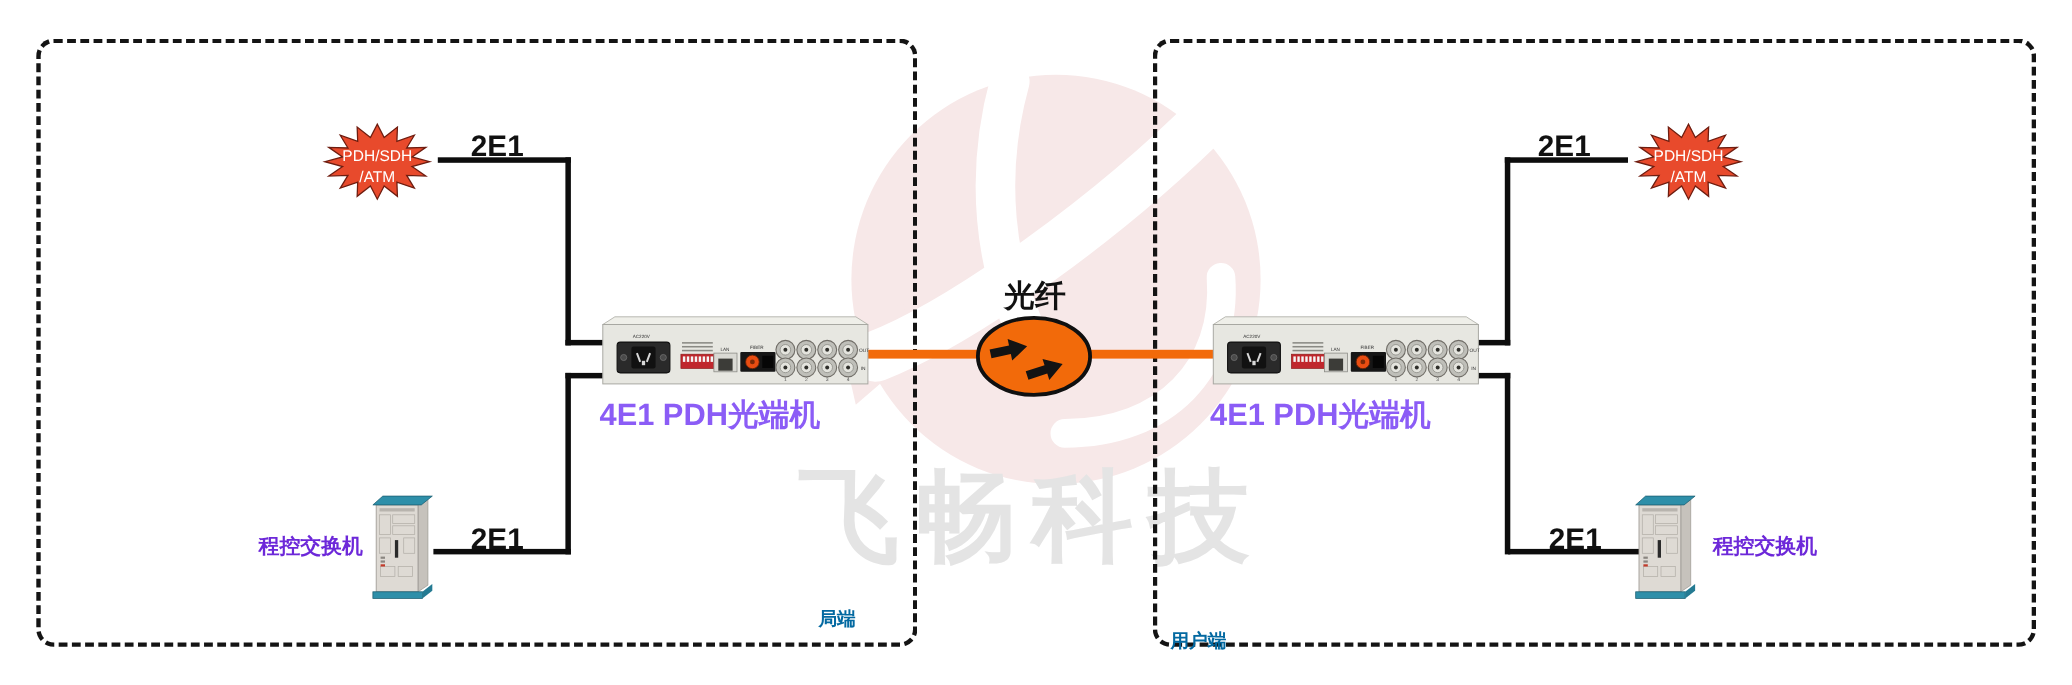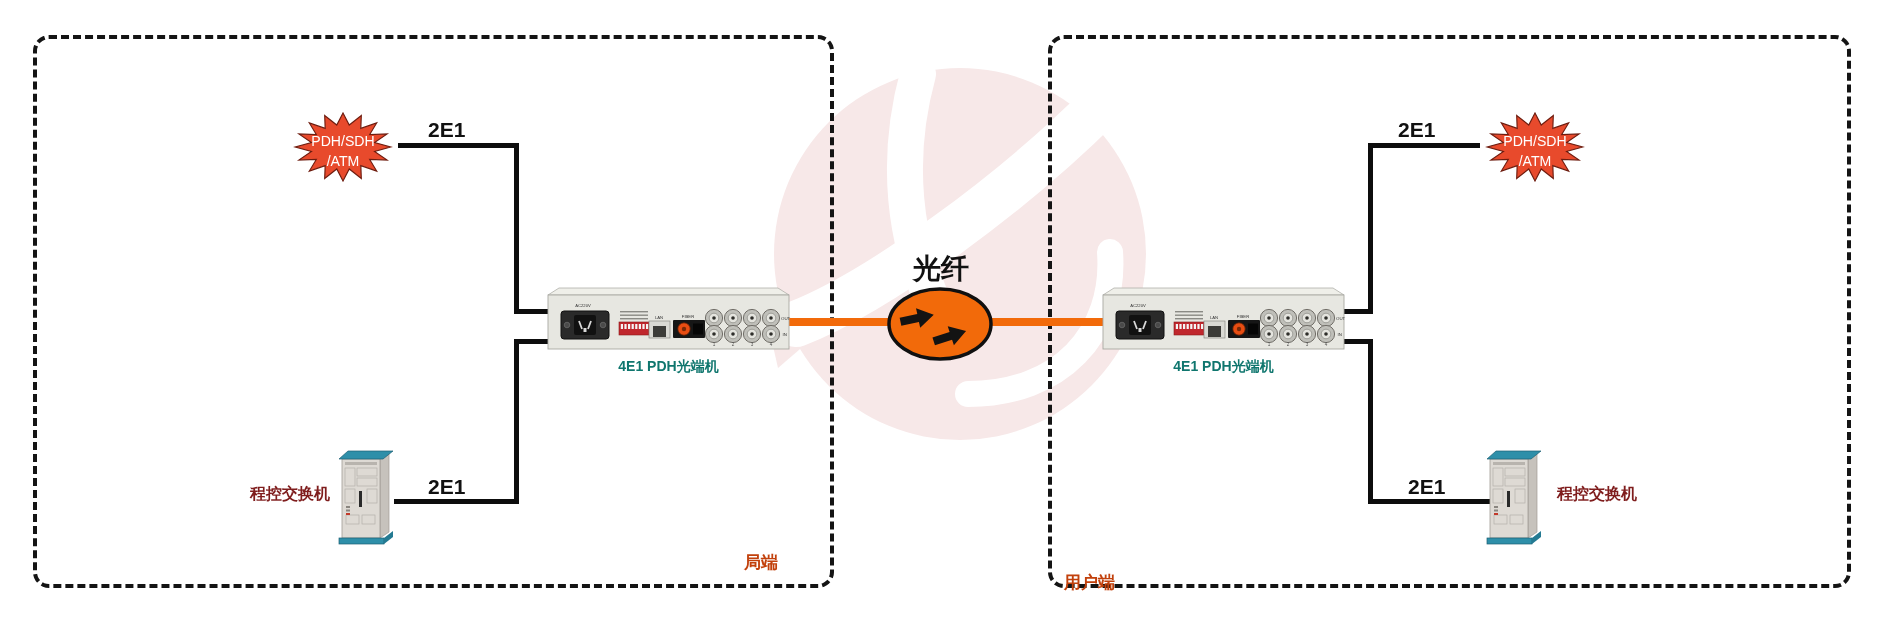--- a/index.html
+++ b/index.html
@@ -25,38 +25,39 @@
   #left-box{left:33px;top:35px;width:793px;height:545px;}
   #right-box{left:1048px;top:35px;width:795px;height:545px;}
   
   .line{z-index:3;background:#0d0d0d;}
   
   .fiber-line{z-index:3;background:#f26a0a;}
   
   .art{z-index:4;}
   .over{z-index:5;}
   .lbl{z-index:6;color:#111;white-space:nowrap;}
-  .lbl-2e1{font-size:21px;font-weight:bold;color:#111;}
-  .lbl-dev{font-size:14px;font-weight:bold;text-align:center;color:#0f766e;}
-  .lbl-sw{font-size:16px;font-weight:bold;color:#7f1d1d;}
-  .lbl-zone{font-size:17px;font-weight:bold;color:#c2410c;}
+  .lbl-2e1{font-size:27px;font-weight:bold;color:#111;}
+  .lbl-dev{font-size:28px;font-weight:bold;color:#8b5cf6;}
+  .lbl-sw{font-size:19px;font-weight:bold;color:#6d28d9;}
+  .lbl-zone{font-size:17px;font-weight:bold;color:#0369a1;}
   .lbl-fiber{font-size:28px;font-weight:bold;color:#111;}
 </style>
 </head>
 <body>
 
 <div id="stage">
 
   <svg class="abs wm" style="left:768px;top:62px;" width="384" height="384" viewBox="0 0 384 384">
     <circle cx="192" cy="192" r="186" fill="#f7e8e8"></circle>
     <polygon points="0,262 52,212 68,256 10,306" fill="#f7e8e8"></polygon>
     <path d="M150,12 C128,92 132,182 176,262" stroke="#ffffff" stroke-width="36" fill="none" stroke-linecap="round"></path>
     <path d="M28,262 C110,230 244,132 334,42" stroke="#ffffff" stroke-width="46" fill="none" stroke-linecap="round"></path>
     <path d="M200,332 C292,332 348,272 342,190" stroke="#ffffff" stroke-width="26" fill="none" stroke-linecap="round"></path>
   </svg>
+  <div class="abs wm wm-cn">飞畅科技</div>
 
   <div class="abs zone-box" id="left-box"></div>
   <div class="abs zone-box" id="right-box"></div>
 
   <div class="abs line" style="left:398px;top:143px;width:121px;height:5px;"></div>
   <div class="abs line" style="left:514px;top:143px;width:5px;height:171px;"></div>
   <div class="abs line" style="left:514px;top:309px;width:34px;height:5px;"></div>
   <div class="abs line" style="left:514px;top:339px;width:34px;height:5px;"></div>
   <div class="abs line" style="left:514px;top:339px;width:5px;height:165px;"></div>
   <div class="abs line" style="left:394px;top:499px;width:125px;height:5px;"></div>

